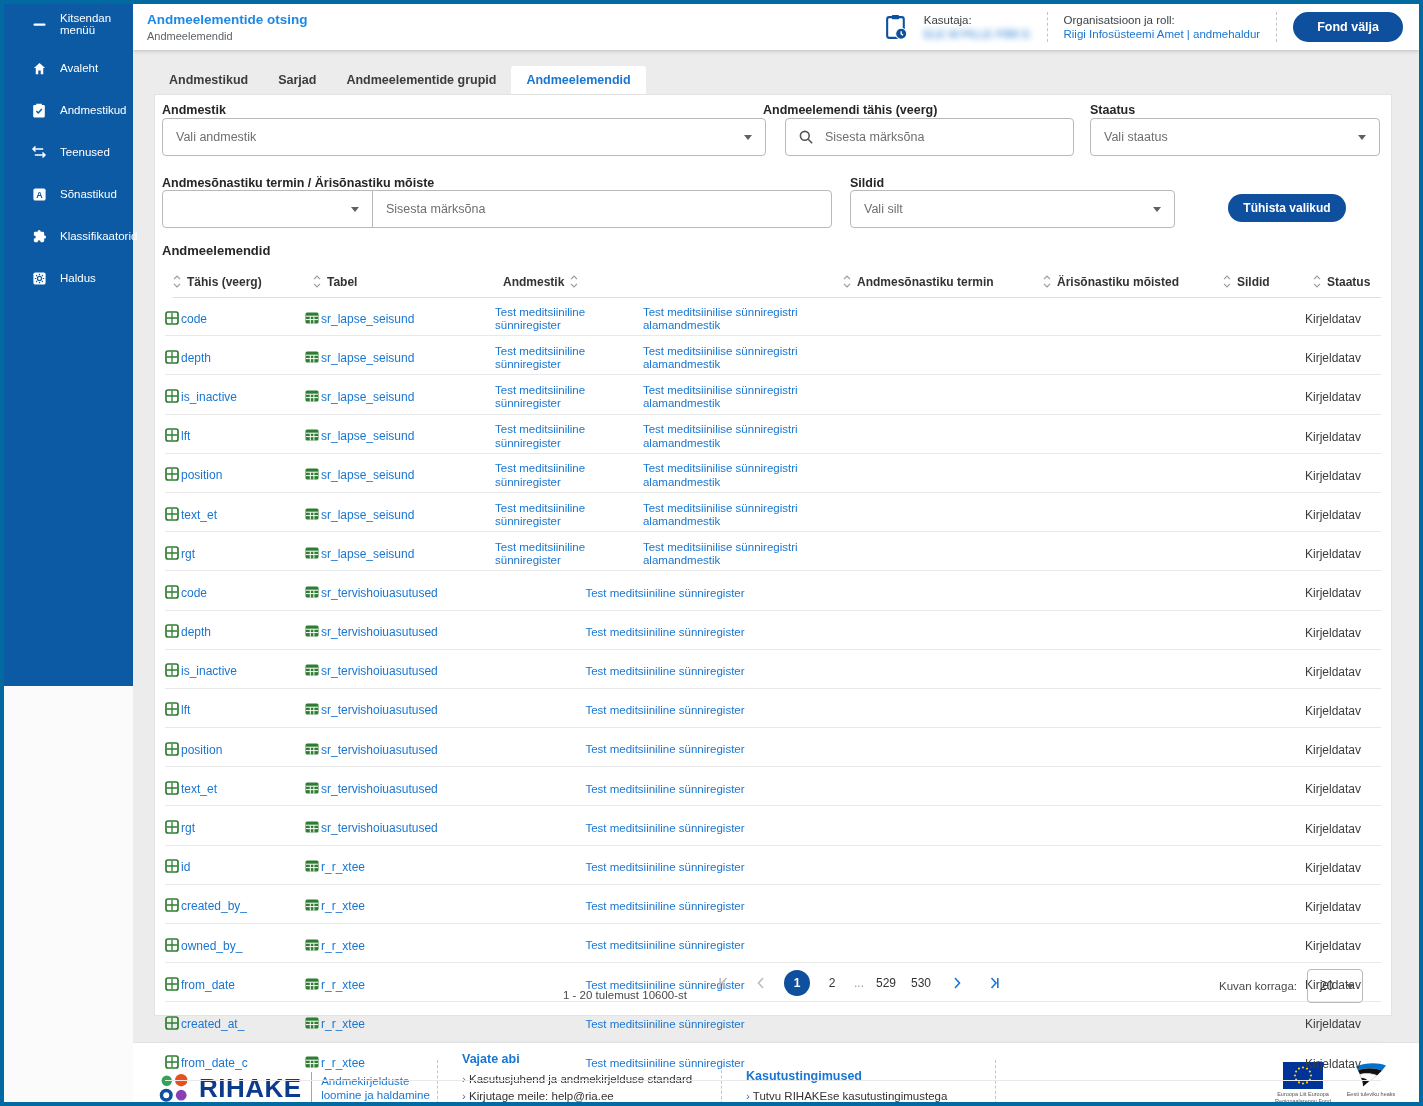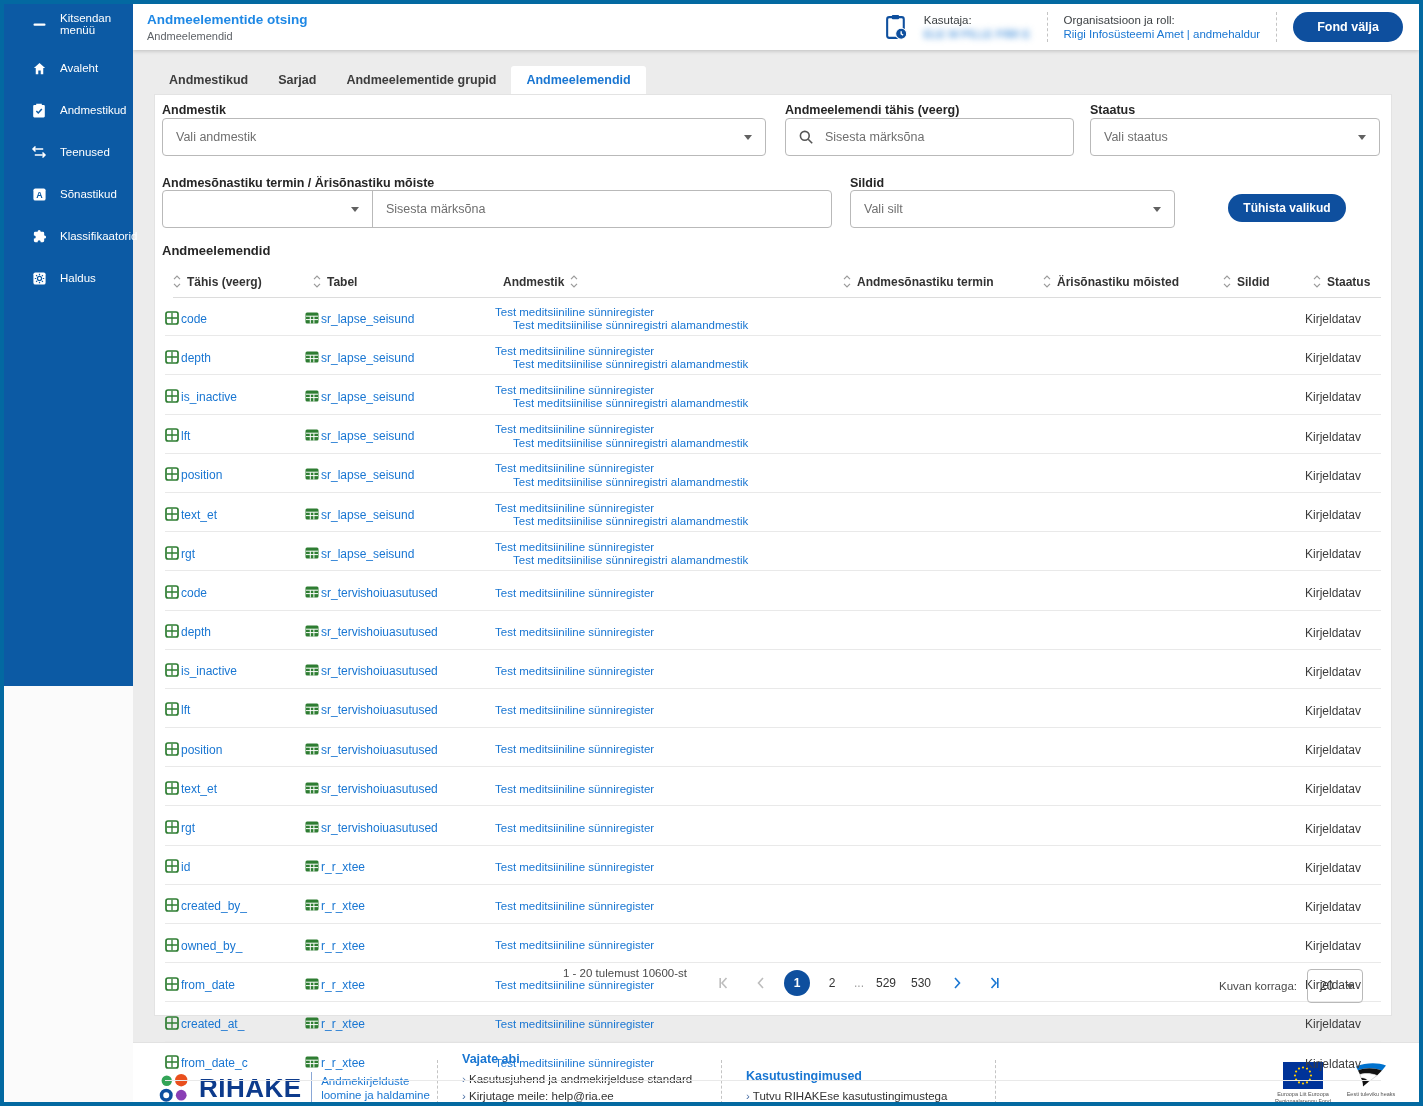--- a/index.html
+++ b/index.html
@@ -47,28 +47,28 @@
   
   .tgrid{display:grid;grid-template-columns:140px 190px 340px 200px 180px 80px auto;align-items:center;}
   .thead{position:absolute;left:18px;right:10px;top:171px;height:31px;border-bottom:1px solid #dcdcdc;font-size:12px;font-weight:bold;color:#333;}
   .hcell{display:flex;align-items:center;gap:6px;cursor:pointer;}
   .sort{display:flex;flex:0 0 auto;}
   .tbody{position:absolute;left:10px;right:10px;top:202px;}
   .trow{height:33.2px;border-bottom:1px solid #e9e9e9;box-sizing:border-box;margin-top:6px;}
   .tc{font-size:12px;overflow:hidden;}
   .cell-link{display:inline-flex;align-items:flex-end;gap:2px;color:#1976d2;cursor:pointer;}
   .gicon{display:flex;margin-bottom:1px;}
-  .tc-ds{display:flex;flex-direction:column;justify-content:center;}
+  .tc-ds{display:flex;flex-direction:row;justify-content:center;}
   .ds-line{color:#1976d2;font-size:11.5px;line-height:13.5px;cursor:pointer;}
   .ds-indent{padding-left:18px;}
   .tc-status{color:#3c3c3c;padding-left:10px;}
 
   
   .pagi{position:absolute;left:10px;right:10px;top:868px;height:40px;}
-  .pg-summary{position:absolute;left:398px;top:4px;font-size:11.5px;color:#4a4a4a;}
+  .pg-summary{position:absolute;left:398px;top:26px;font-size:11.5px;color:#4a4a4a;}
   .pg-nav{position:absolute;left:545px;top:4px;display:flex;align-items:center;gap:9px;}
   .pg-btn{width:28px;height:32px;display:flex;align-items:center;justify-content:center;background:none;border:none;cursor:pointer;padding:0;}
   .pg-num{min-width:26px;height:26px;display:flex;align-items:center;justify-content:center;font-size:12px;color:#333;cursor:pointer;border-radius:50%;}
   .pg-num.active{background:#0e4f9e;color:#fff;font-weight:bold;cursor:default;}
   .pg-ell{font-size:12px;color:#9e9e9e;}
   .pg-right{position:absolute;right:18px;top:6px;display:flex;align-items:center;gap:10px;}
   .pg-pp-label{font-size:11.5px;color:#4a4a4a;}
   .pp-select{width:56px;height:34px;border:1px solid #b9b9b9;border-radius:4px;display:flex;align-items:center;padding:0 8px 0 12px;box-sizing:border-box;font-size:12px;color:#333;cursor:pointer;}
 
   
@@ -197,21 +197,21 @@
   </div>
 
   <div class="card">
 
     <div class="f-label" style="left:7px;top:8px">Andmestik</div>
     <div class="field" style="left:7px;top:23px;width:604px">
       <span class="ph">Vali andmestik</span>
       <span class="caret"></span>
     </div>
 
-    <div class="f-label" style="left:630px;top:8px">Andmeelemendi tähis (veerg)</div>
+    <div class="f-label" style="left:608px;top:8px">Andmeelemendi tähis (veerg)</div>
     <div class="field" style="left:630px;top:23px;width:289px">
       <span class="search-ic">
           <svg width="16" height="16" viewBox="0 0 16 16">
             <circle cx="6.8" cy="6.8" r="4.4" stroke="#555" stroke-width="1.6" fill="none"></circle>
             <path d="M10.2 10.2 L14.2 14.2" stroke="#555" stroke-width="1.6"></path>
           </svg>
         </span>
       <input placeholder="Sisesta märksõna" style="">
     </div>
 

